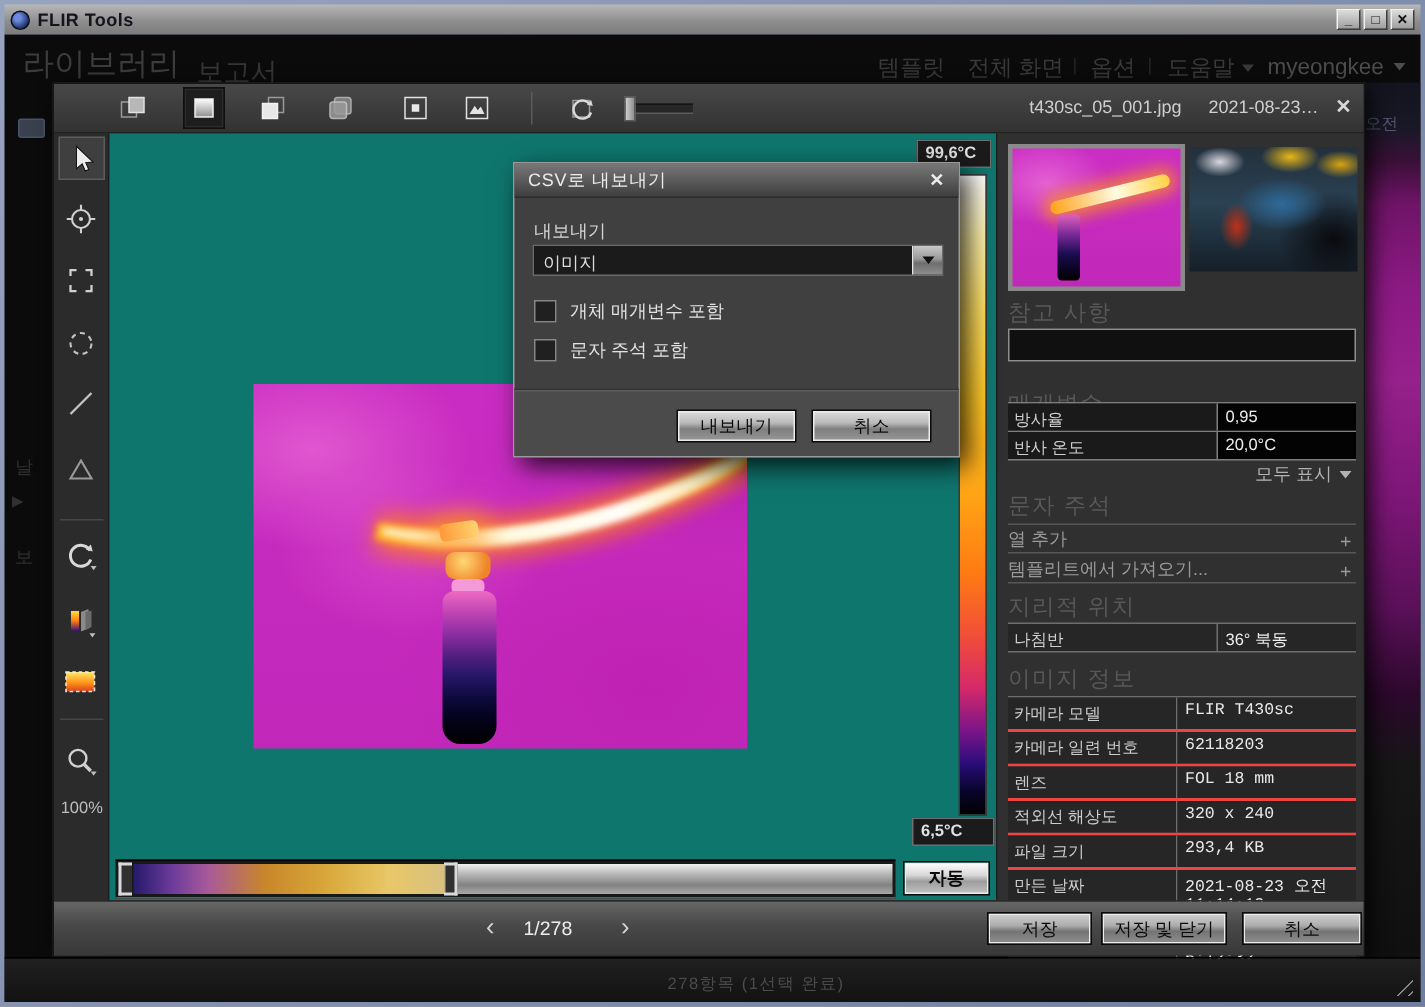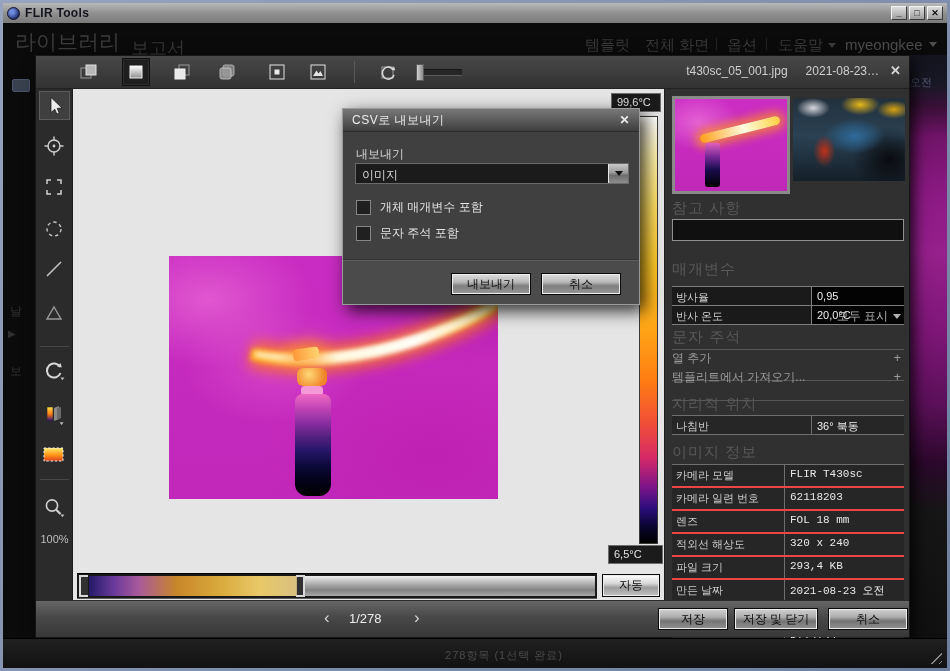--- a/index.html
+++ b/index.html
@@ -42,21 +42,21 @@
   .tb-handle { top:8px; width:8px; height:17px; background:linear-gradient(90deg,#cfcfcf,#8b8b8b); border:1px solid #5a5a5a; }
   .efile-row { right:30px; top:8px; display:flex; gap:18px; font-size:12px; color:#cfcfcf; }
   .eclose { right:8px; top:7px; font-size:13px; font-weight:bold; color:#d8d8d8; }
   
   .erail { left:0; top:33px; width:37px; bottom:0; background:#2b2b2b; border-right:1px solid #1d1d1d; }
   .tool { left:6px; width:24px; height:24px; display:flex; align-items:center; justify-content:center; }
   .tool-active { left:3px; top:2px; width:31px; height:29px; background:#3f3f3f; border:1px solid #5c5c5c; display:flex; align-items:center; justify-content:center; }
   .rail-div { left:4px; width:29px; height:1px; background:#474747; }
   .zoom-label { left:3px; top:444px; width:31px; text-align:center; font-size:11px; color:#bdbdbd; }
   
-  .ecanvas { left:37px; top:33px; width:593px; height:511px; background:#e5e5e5; overflow:hidden; }
+  .ecanvas { left:37px; top:33px; width:593px; height:511px; background:#0f766e; overflow:hidden;font-weight:bold; }
   .thermal { left:96px; top:167px; width:329px; height:243px; overflow:hidden;
     background:
       radial-gradient(150px 95px at 12% 18%, rgba(255,140,225,.45), transparent 70%),
       radial-gradient(130px 85px at 32% 45%, rgba(248,118,214,.32), transparent 70%),
       radial-gradient(220px 150px at 80% 82%, rgba(188,28,170,.5), transparent 78%),
       radial-gradient(160px 110px at 96% 14%, rgba(150,12,140,.38), transparent 75%),
       linear-gradient(#c92cc2,#c128ba); }
   .torch { left:118px; top:82px; width:50px; height:160px; }
   .nozzle { left:6px; top:10px; width:26px; height:12px; border-radius:4px; transform:rotate(-8deg);
     background:linear-gradient(90deg,#ff9838,#ffd470); box-shadow:0 0 16px 7px rgba(255,150,30,.6); }
@@ -98,21 +98,21 @@
       radial-gradient(44px 26px at 55% 46%, #2e6a9a, transparent 68%),
       radial-gradient(48px 42px at 86% 74%, #0a0a0e, transparent 78%),
       linear-gradient(180deg,#23303c 0%,#2a4254 45%,#151f28 100%); }
   .phead { font-size:15px; color:#585858; letter-spacing:1px; }
   .notes-input { left:7px; top:130px; width:232px; height:22px; background:#101010; border:1px solid #8f8f8f; color:#ddd; font-size:12px; padding:0 4px; }
   .ptable { left:7px; width:232px; border-top:1px solid #7e7e7e; }
   .prow { position:relative; height:19px; border-bottom:1px solid #7e7e7e; display:flex; }
   .pcell-l { width:140px; background:#1a1a1a; color:#cfcfcf; font-size:11px; padding:3px 4px; border-right:1px solid #7e7e7e; }
   .pcell-v { flex:1; background:#030303; color:#ededed; font-size:11px; padding:3px 5px; }
   .showall { right:8px; top:219px; font-size:12px; color:#b2b2b2; display:flex; align-items:center; gap:5px; }
-  .linkrow { left:7px; width:232px; height:32px; border-top:1px solid #565656; color:#9a9a9a; font-size:12px; display:flex; align-items:flex-start; }
+  .linkrow { left:7px; width:232px; height:20px; border-top:1px solid #565656; color:#9a9a9a; font-size:12px; display:flex; align-items:flex-end; }
   .linkrow .plus { margin-left:auto; padding-right:3px; color:#9a9a9a; font-size:13px; }
   .itable { left:7px; width:232px; border-top:1px solid #6e6e6e; }
   .irow { position:relative; border-bottom:2px solid #ef4444; display:flex; min-height:19px; }
   .icell-l { width:113px; background:#262626; color:#cccccc; font-size:11px; padding:3px 4px; border-right:1px solid #6e6e6e; }
   .icell-v { flex:1; background:#262626; color:#e8e8e8; font-size:11px; padding:3px 5px;font-family:Liberation Mono, monospace; }
   
   .efooter { left:0; right:0; bottom:0; height:37px; background:linear-gradient(#666666,#484848 45%,#383838); border-top:1px solid #2a2a2a; }
   .pgnav { color:#d5d5d5; font-size:17px; top:7px; }
   .pgnum { left:313px; top:10px; font-size:13px; color:#ececec; }
   .fbtn { top:7px; height:22px; background:linear-gradient(#d2d2d2,#adadad 40%,#747474 60%,#909090); }
@@ -368,21 +368,21 @@
             <div class="thumb-flame"></div>
             <div class="thumb-bottle"></div>
           </div>
         </div>
         <div class="abs thumb2"></div>
 
         <div class="abs phead" style="left:7px; top:110px;">참고 사항</div>
         <input class="abs notes-input" style="">
 
         <div class="abs phead" style="left:7px; top:159px;margin-top:12px;">매개변수</div>
-        <div class="abs ptable" style="top:197px;">
+        <div class="abs ptable" style="top:179px;">
           <div class="prow">
             <div class="pcell-l">방사율</div>
             <div class="pcell-v">0,95</div>
           </div>
           <div class="prow">
             <div class="pcell-l">반사 온도</div>
             <div class="pcell-v">20,0°C</div>
           </div>
         </div>
         <div class="abs showall">

